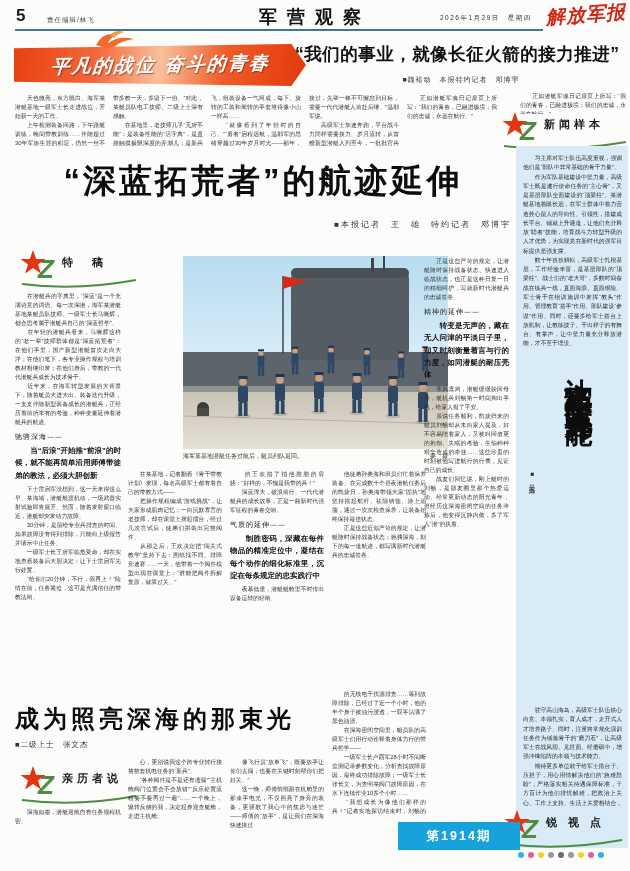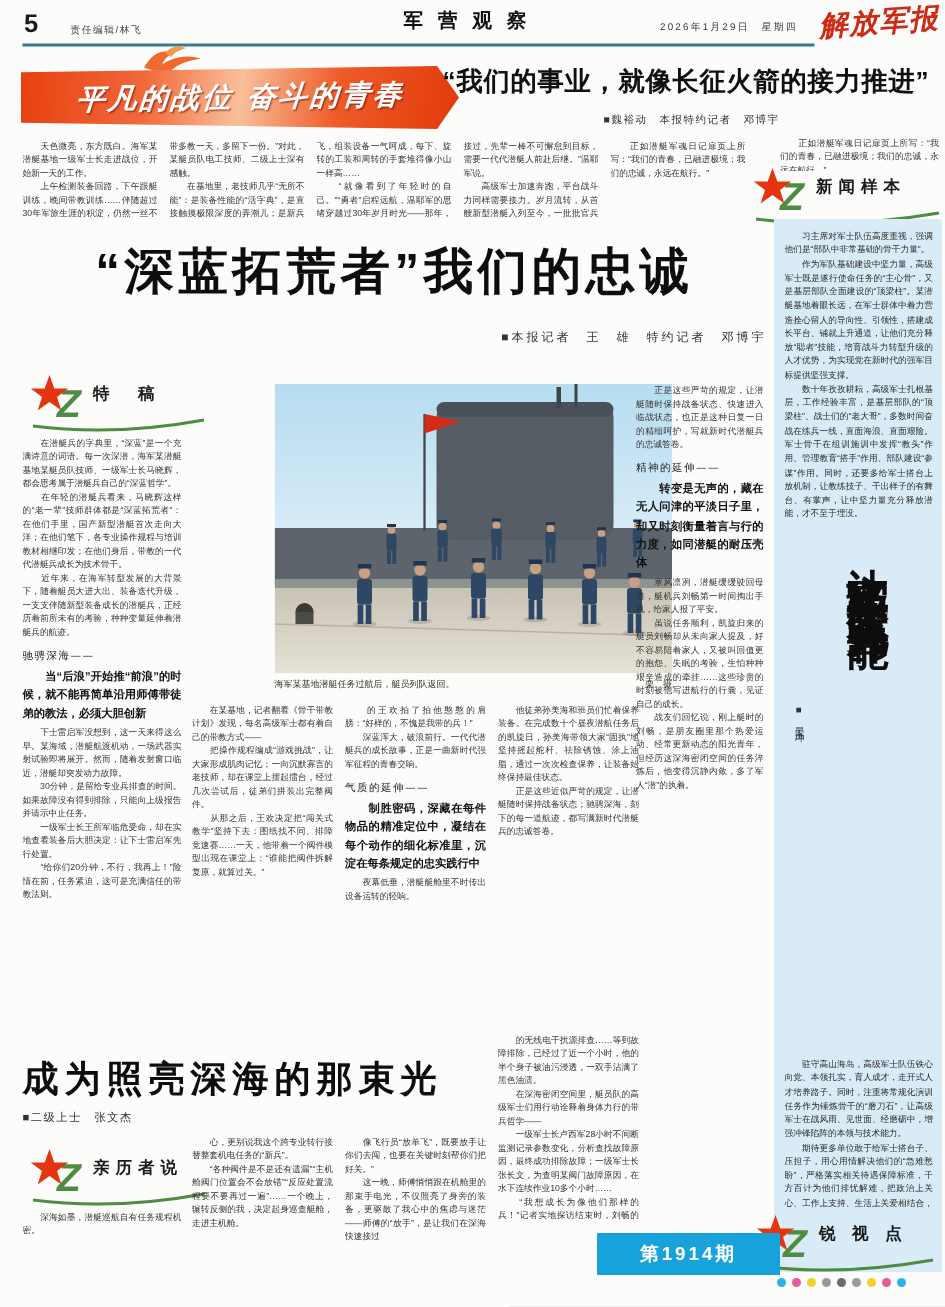--- a/index.html
+++ b/index.html
@@ -2,21 +2,21 @@
 <html><head>
 <meta charset="utf-8">
 <style>
   html,body{margin:0;padding:0;background:#e8e8e8;}
   .page{position:relative;width:630px;height:871px;background:#fcfcfa;overflow:hidden;
         font-family:"Liberation Sans",sans-serif;color:#222;margin:0 auto;}
   .abs{position:absolute;}
   
   .pagenum{left:16px;top:6px;font-size:17px;font-weight:bold;color:#1a1a1a;}
   .editor{left:47px;top:16px;font-size:6.5px;color:#444;letter-spacing:1px;}
-  .section-title{left:0;top:5px;width:100%;text-align:center;font-size:13px;font-weight:bold;
+  .section-title{left:0;top:5px;width:100%;text-align:center;font-size:18px;font-weight:bold;
                  letter-spacing:10px;color:#111;}
   .head-rule{left:15px;top:29px;width:528px;height:2px;background:#3b7a8e;}
   .date{left:440px;top:14px;font-size:6.5px;color:#333;letter-spacing:1.5px;}
   .masthead{left:546px;top:2px;font-size:19px;color:#cf2a16;font-weight:bold;font-style:italic;
             font-family:"DejaVu Serif",serif;transform:rotate(-4deg);letter-spacing:1px;}
   
   .banner{left:14px;top:44px;width:292px;height:42px;
           background:linear-gradient(97deg,#e8400f 0%,#f2683a 28%,#f9c09a 50%,#ef5b28 72%,#e23a0c 100%);
           clip-path:polygon(0 10%,95% 0,100% 50%,95% 100%,0 90%);
           display:flex;align-items:center;justify-content:center;}
@@ -105,21 +105,21 @@
 
   <div class="abs marker" style="left:500px;top:110px;width:128px">
     <svg width="128" height="42" viewBox="0 0 128 42">
       <text x="20" y="30" font-size="26" font-style="italic" font-weight="bold" fill="#4e8c44">Z</text>
       <polygon points="15,2 18.2,11 27.5,11 20,16.6 22.9,25.6 15,20 7.1,25.6 10,16.6 2.5,11 11.8,11" fill="#e3350f"></polygon>
       <path d="M4 36 Q 62 43, 126 32" stroke="#4e8c44" stroke-width="2" fill="none"></path>
     </svg>
     <span class="marker-label">新闻样本</span>
   </div>
 
-  <div class="abs main-headline">“深蓝拓荒者”我们的忠诚</div>
+  <div class="abs main-headline">“深蓝拓荒者”的航迹延伸</div>
   <div class="abs main-byline">■本报记者　王　雄　特约记者　邓博宇</div>
 
   <div class="abs marker" style="left:18px;top:248px;width:120px">
     <svg width="120" height="42" viewBox="0 0 120 42">
       <text x="20" y="30" font-size="26" font-style="italic" font-weight="bold" fill="#4e8c44">Z</text>
       <polygon points="15,2 18.2,11 27.5,11 20,16.6 22.9,25.6 15,20 7.1,25.6 10,16.6 2.5,11 11.8,11" fill="#e3350f"></polygon>
       <path d="M4 36 Q 58 43, 118 32" stroke="#4e8c44" stroke-width="2" fill="none"></path>
     </svg>
     <span class="marker-label">特　稿</span>
   </div>

